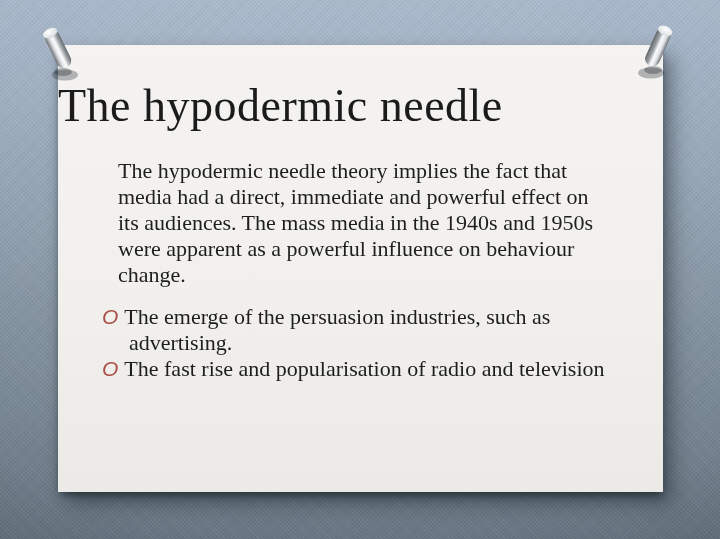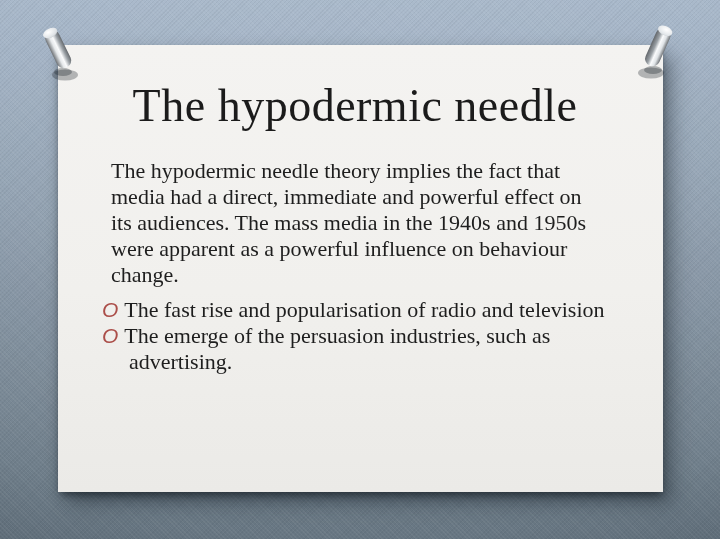--- a/index.html
+++ b/index.html
@@ -44,36 +44,35 @@
       9px 11px 18px rgba(20, 28, 36, 0.42);
     overflow: visible;
   }
   .paper-inner {
     position: relative;
     width: 100%;
     height: auto;
   }
   .slide-title {
     margin: 34px 11px 0 0;
-    text-align: center;
     font-size: 46px;
     line-height: 54px;
     font-weight: normal;
     color: #1b1b1b;
     letter-spacing: 0.5px;
   }
   .slide-body {
     margin: 25px 0 0 44px;
     width: 508px;
     font-size: 22px;
     line-height: 26px;
     color: #1e1e1e;
   }
   .slide-body p {
-    margin: 9px;
+    margin: 16px;
   }
   .para-2 {
     margin-top: 26px !important;
   }
   .bullet-list {
     margin: 0;
     padding: 0;
     list-style: none;
   }
   .bullet-list li {
@@ -104,22 +103,22 @@
 
   <div class="paper">
     <div class="paper-inner">
       <h1 class="slide-title">The hypodermic needle</h1>
 
       <div class="slide-body">
         <p>The hypodermic needle theory implies the fact that media had a direct, immediate and powerful effect on its audiences. The mass media in the 1940s and 1950s were apparent as a powerful influence on behaviour change.</p>
 
 
         <ul class="bullet-list">
+          <li><span class="bullet-marker">O</span><span>The emerge of the persuasion industries, such as advertising.</span></li>
           <li><span class="bullet-marker">O</span><span>The fast rise and popularisation of radio and television</span></li>
-          <li><span class="bullet-marker">O</span><span>The emerge of the persuasion industries, such as advertising.</span></li>
         </ul>
       </div>
     </div>
   </div>
 
   <svg class="pin pin-left" viewBox="0 0 44 66" xmlns="http://www.w3.org/2000/svg">
     <defs>
       <linearGradient id="pinBodyL" x1="0" y1="0" x2="1" y2="0">
         <stop offset="0" stop-color="#6e7276"></stop>
         <stop offset="0.32" stop-color="#e6e9eb"></stop>

